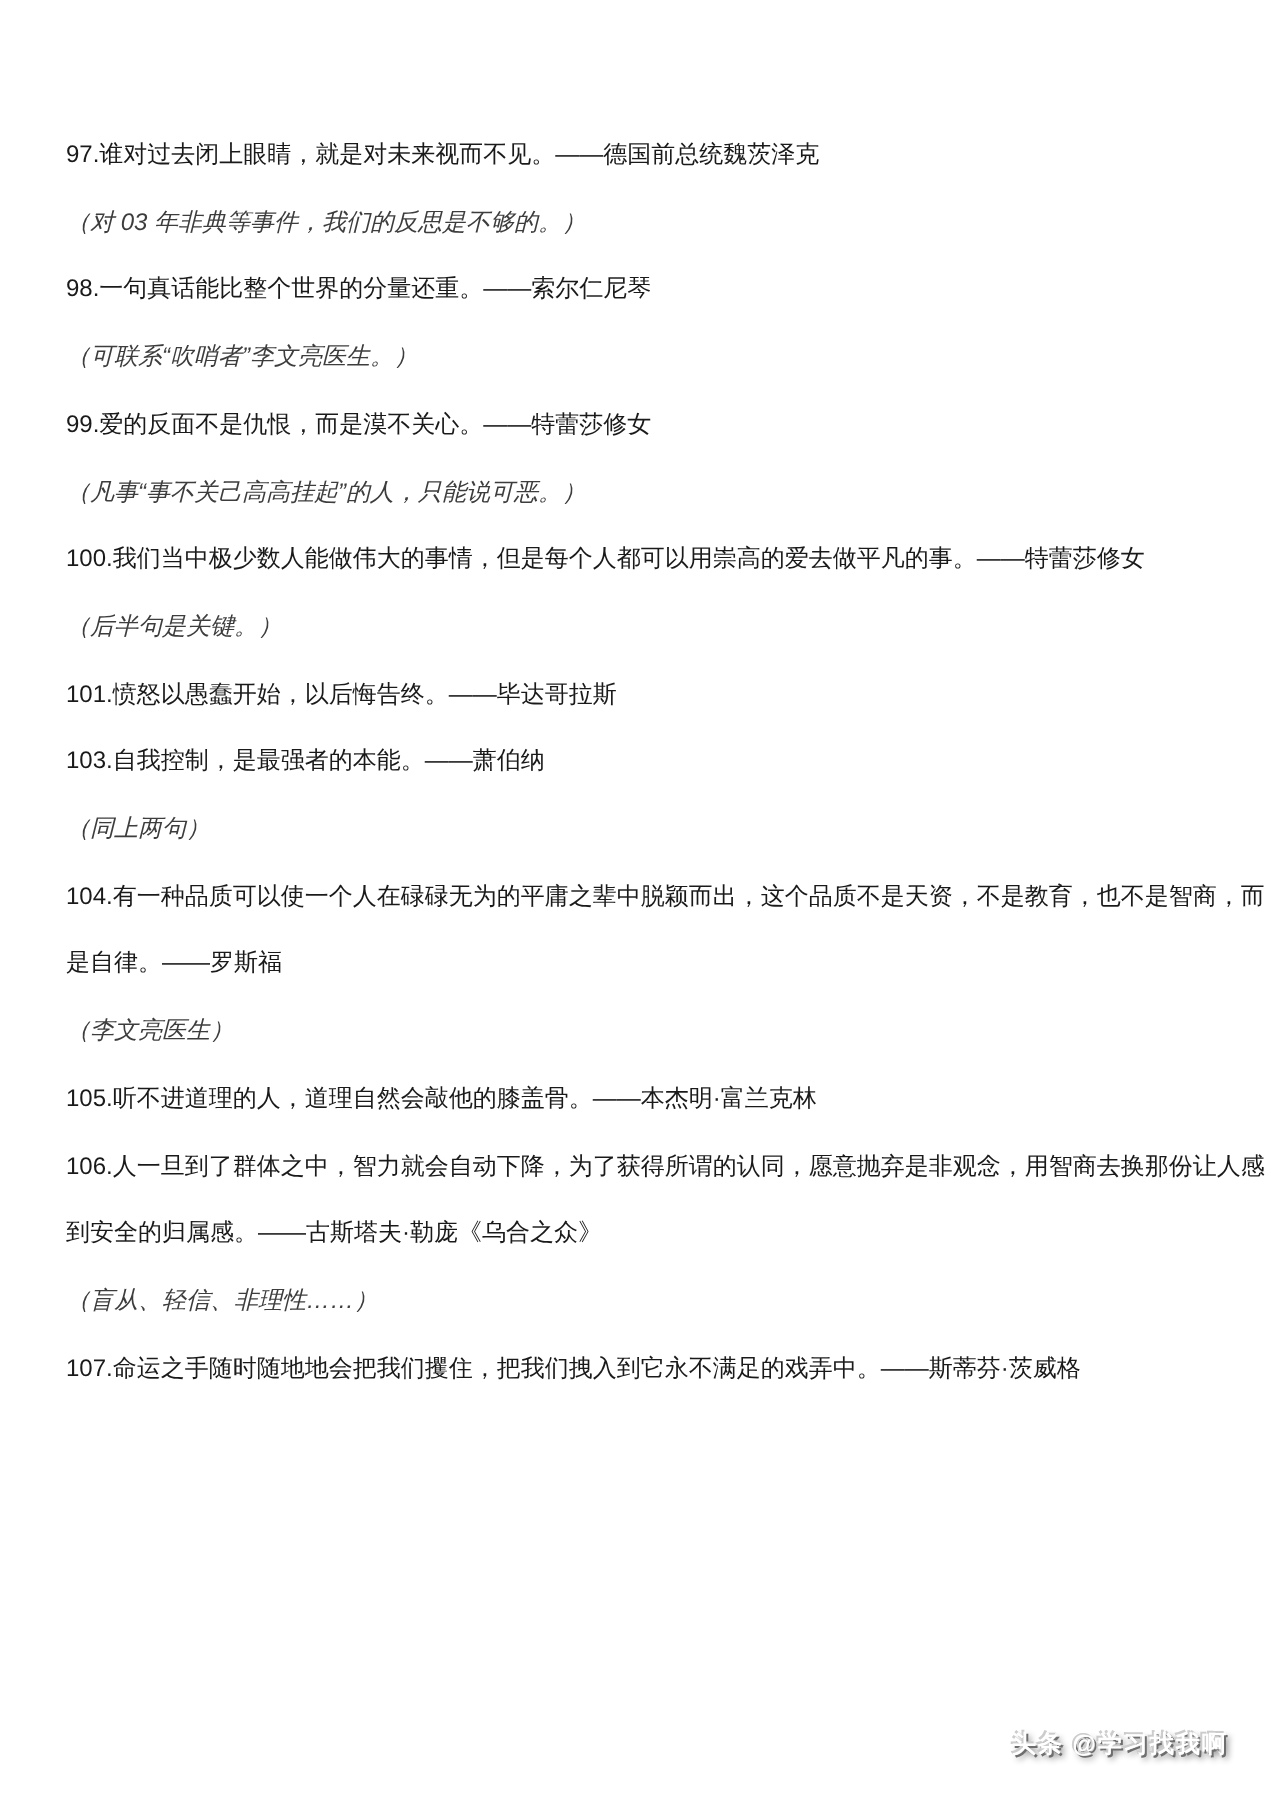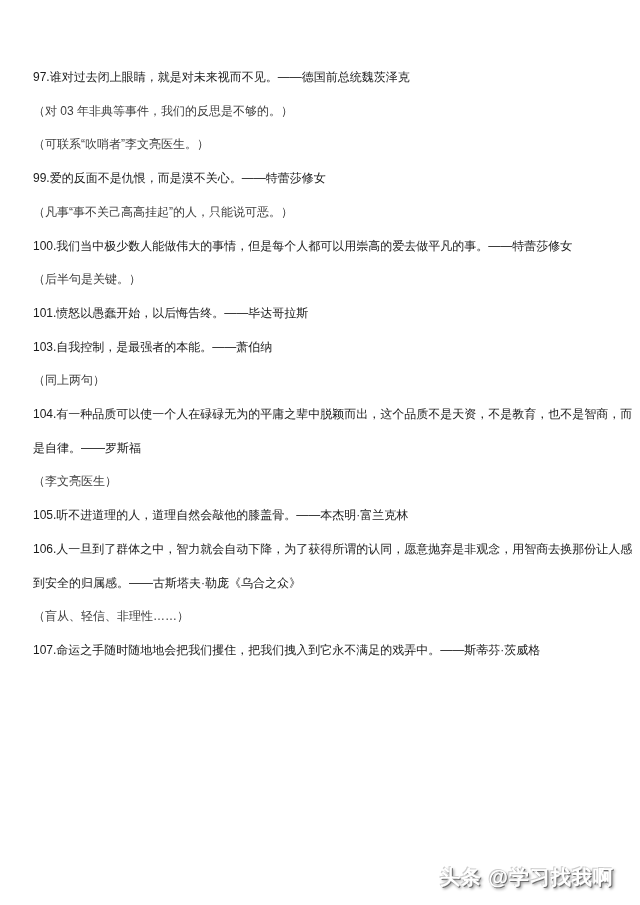--- a/index.html
+++ b/index.html
@@ -19,52 +19,54 @@
   }
   .quote-line {
     font-weight: normal;
     font-size: 12px;
     line-height: 33.7px;
     color: #1a1a1a;
     margin: 0;
     white-space: pre;
   }
   .comment-line {
+    font-style: italic;
     font-weight: normal;
     font-size: 12px;
     line-height: 33.7px;
     color: #3d3d3d;
     margin: 0;
     white-space: pre;
   }
   .watermark {
     position: absolute;
     right: 26px;
     top: 864px;
-    font-size: 20px;
+    font-size: 12px;
     font-weight: bold;
     letter-spacing: 1px;
     color: #ffffff;
     text-shadow:
       -1px -1px 0 #cccccc,
       1px 1px 0 #6e6e6e,
       2px 2px 3px #8a8a8a;
   }
 </style>
 </head>
 <body>
 
 <div class="doc">
 
   <div>
     <p class="quote-line">97.谁对过去闭上眼睛，就是对未来视而不见。——德国前总统魏茨泽克</p>
     <p class="comment-line">（对 03 年非典等事件，我们的反思是不够的。）</p>
   </div>
 
   <div>
+    <p class="quote-line">98.一句真话能比整个世界的分量还重。——索尔仁尼琴</p>
     <p class="comment-line">（可联系“吹哨者”李文亮医生。）</p>
   </div>
 
   <div>
     <p class="quote-line">99.爱的反面不是仇恨，而是漠不关心。——特蕾莎修女</p>
     <p class="comment-line">（凡事“事不关己高高挂起”的人，只能说可恶。）</p>
   </div>
 
   <div>
     <p class="quote-line">100.我们当中极少数人能做伟大的事情，但是每个人都可以用崇高的爱去做平凡的事。——特蕾莎修女</p>

